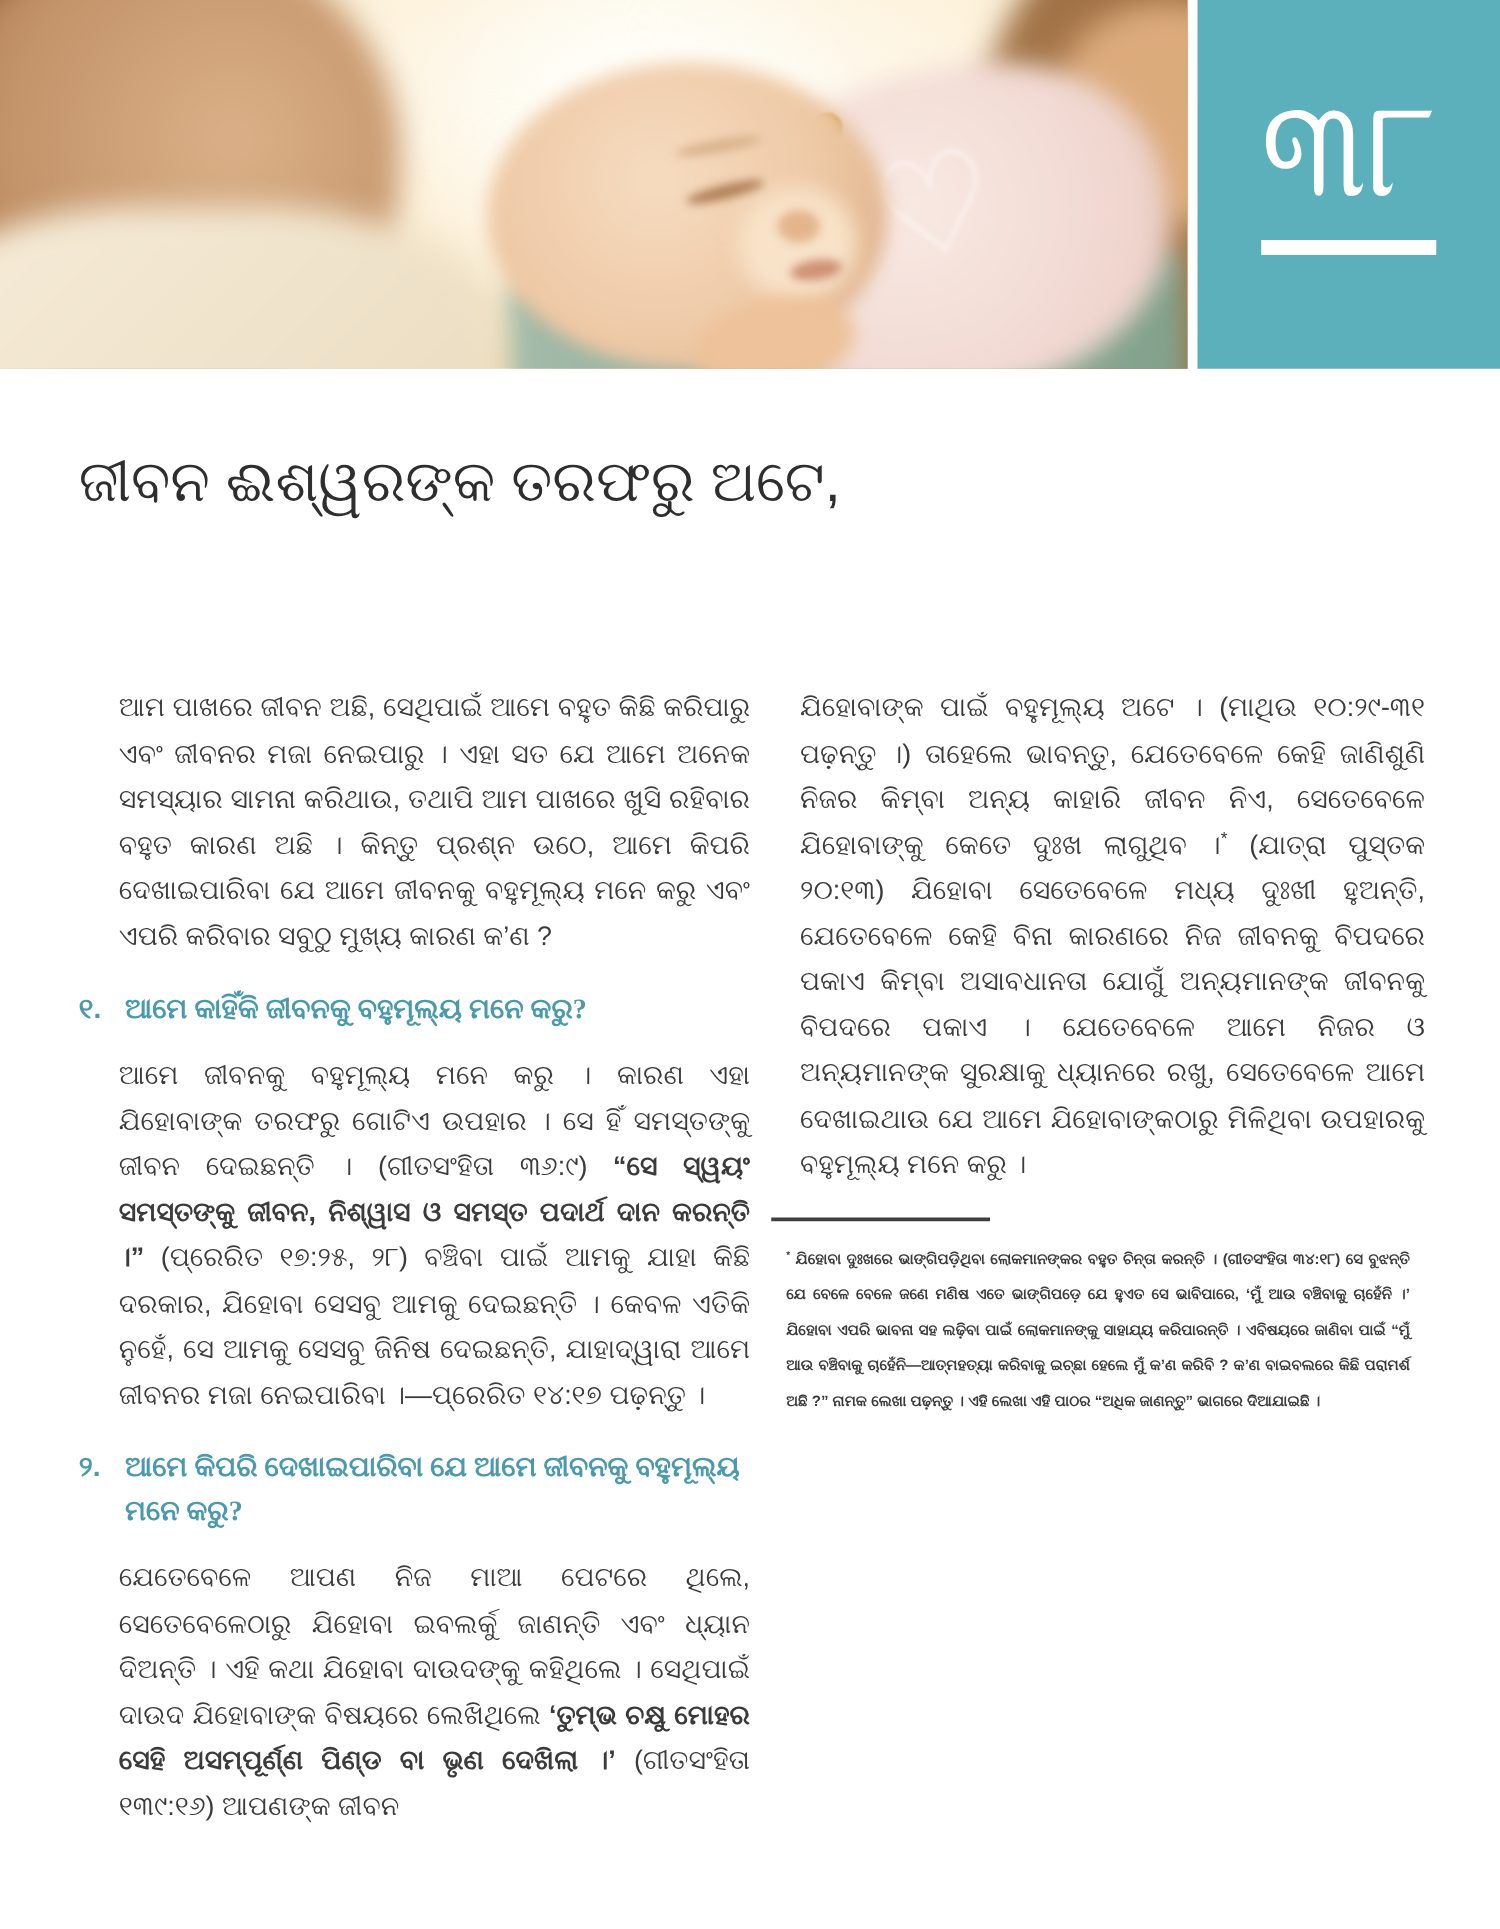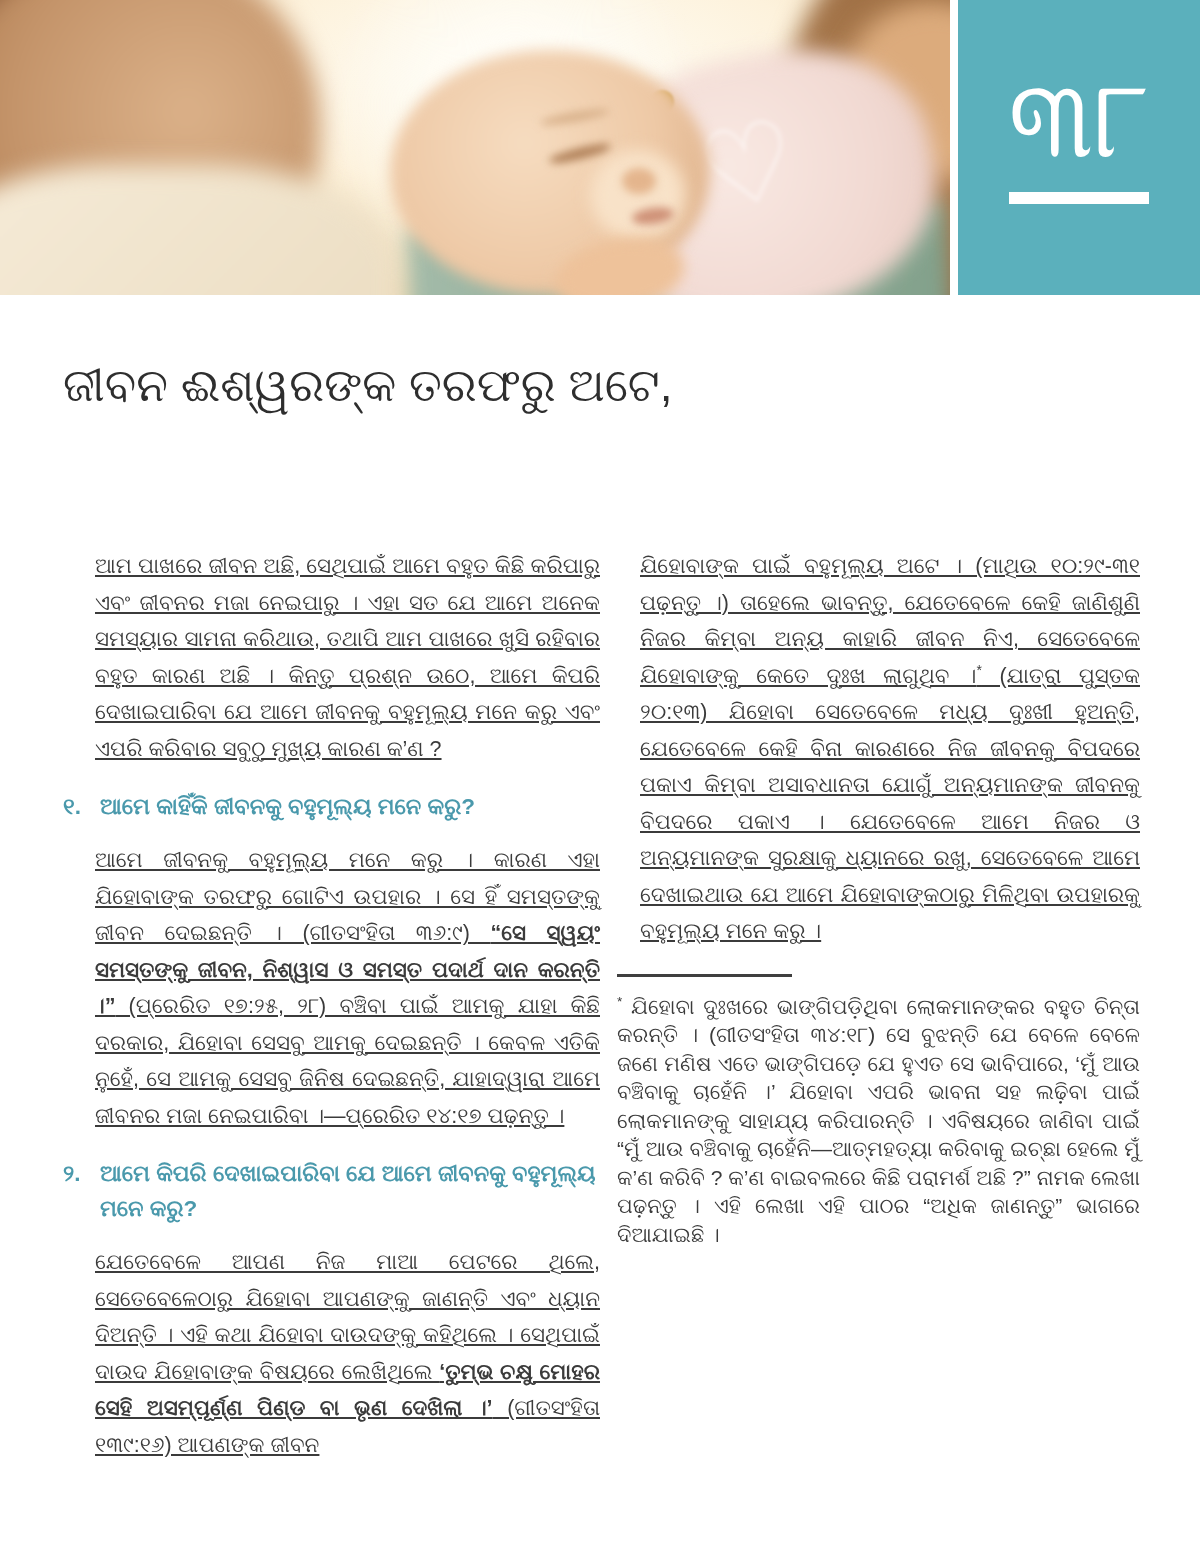--- a/index.html
+++ b/index.html
@@ -48,29 +48,29 @@
   .badge-bar{width:140px;height:12px;background:#ffffff;margin:10px auto 0;}
 
   
   .title{position:absolute;left:63px;top:350px;width:900px;margin:0;
          font-size:46px;line-height:70px;font-weight:normal;color:#2e2e2e;}
   .title span{display:block;}
 
   
   .columns{position:absolute;left:63px;top:548px;width:1077px;
            display:grid;grid-template-columns:537px 523px;column-gap:17px;}
-  .para{font-size:21.5px;line-height:36.5px;text-align:justify;margin:0 0 22px;padding-left:32px;color:#3b3b3b;text-decoration:underline;}
+  .para{font-size:21.5px;line-height:36.5px;text-align:justify;margin:0 0 22px;padding-left:32px;color:#3b3b3b;}
   .question{display:flex;margin:16px 0 18px;font-size:22.5px;line-height:35px;font-weight:bold;color:#4a99ac;}
   .qnum{width:37px;flex:none;}
-  .qtext{flex:1;}
+  .qtext{flex:1;font-family:Liberation Serif, serif;}
   .col-right .para{padding-left:23px;}
   .bold{font-weight:bold;}
   sup{font-size:65%;line-height:0;vertical-align:super;}
   .fn-divider{border:none;border-top:3px solid #3f3f3f;width:175px;margin:24px 0 16px 0;}
-  .footnote{font-size:21px;line-height:28.5px;text-align:justify;margin:0;padding:0;color:#3b3b3b;}
+  .footnote{font-size:12px;line-height:28.5px;text-align:justify;margin:12px;padding:0;color:#3b3b3b;font-weight:bold;}
 </style>
 </head>
 <body>
 
 <div class="page">
 
   <header class="hero">
     <div class="photo">
       <div class="sh-left-hair"></div>
       <div class="sh-left-face"></div>
@@ -109,21 +109,21 @@
       <h2 class="question">
         <span class="qnum">୧.</span>
         <span class="qtext">ଆମେ କାହିଁକି ଜୀବନକୁ ବହୁମୂଲ୍ୟ ମନେ କରୁ?</span>
       </h2>
       <p class="para"><span>ଆମେ ଜୀବନକୁ ବହୁମୂଲ୍ୟ ମନେ କରୁ । କାରଣ ଏହା ଯିହୋବାଙ୍କ ତରଫରୁ ଗୋଟିଏ ଉପହାର । ସେ ହିଁ ସମସ୍ତଙ୍କୁ ଜୀବନ ଦେଇଛନ୍ତି । (ଗୀତସଂହିତା ୩୬:୯) </span><span class="bold">“ସେ ସ୍ୱୟଂ ସମସ୍ତଙ୍କୁ ଜୀବନ, ନିଶ୍ୱାସ ଓ ସମସ୍ତ ପଦାର୍ଥ ଦାନ କରନ୍ତି ।”</span><span> (ପ୍ରେରିତ ୧୭:୨୫, ୨୮) ବଞ୍ଚିବା ପାଇଁ ଆମକୁ ଯାହା କିଛି ଦରକାର, ଯିହୋବା ସେସବୁ ଆମକୁ ଦେଇଛନ୍ତି । କେବଳ ଏତିକି ନୁହେଁ, ସେ ଆମକୁ ସେସବୁ ଜିନିଷ ଦେଇଛନ୍ତି, ଯାହାଦ୍ୱାରା ଆମେ ଜୀବନର ମଜା ନେଇପାରିବା ।—ପ୍ରେରିତ ୧୪:୧୭ ପଢ଼ନ୍ତୁ ।</span></p>
 
       <h2 class="question">
         <span class="qnum">୨.</span>
         <span class="qtext">ଆମେ କିପରି ଦେଖାଇପାରିବା ଯେ ଆମେ ଜୀବନକୁ ବହୁମୂଲ୍ୟ ମନେ କରୁ?</span>
       </h2>
-      <p class="para"><span>ଯେତେବେଳେ ଆପଣ ନିଜ ମାଆ ପେଟରେ ଥିଲେ, ସେତେବେଳେଠାରୁ ଯିହୋବା ଆପଣଙ୍କୁ ଜାଣନ୍ତି ଏବଂ ଧ୍ୟାନ ଦିଅନ୍ତି । ଏହି କଥା ଯିହୋବା ଦାଉଦଙ୍କୁ କହିଥିଲେ । ସେଥିପାଇଁ ଦାଉଦ ଯିହୋବାଙ୍କ ବିଷୟରେ ଲେଖିଥିଲେ </span><span class="bold">‘ତୁମ୍ଭ ଚକ୍ଷୁ ମୋହର ସେହି ଅସମ୍ପୂର୍ଣ୍ଣ ପିଣ୍ଡ ବା ଭୃଣ ଦେଖିଲା ।’</span><span> (ଗୀତସଂହିତା ୧୩୯:୧୬) ଆପଣଙ୍କ ଜୀବନ</span></p>
+      <p class="para"><span>ଯେତେବେଳେ ଆପଣ ନିଜ ମାଆ ପେଟରେ ଥିଲେ, ସେତେବେଳେଠାରୁ ଯିହୋବା ଇବଲର୍କୁ ଜାଣନ୍ତି ଏବଂ ଧ୍ୟାନ ଦିଅନ୍ତି । ଏହି କଥା ଯିହୋବା ଦାଉଦଙ୍କୁ କହିଥିଲେ । ସେଥିପାଇଁ ଦାଉଦ ଯିହୋବାଙ୍କ ବିଷୟରେ ଲେଖିଥିଲେ </span><span class="bold">‘ତୁମ୍ଭ ଚକ୍ଷୁ ମୋହର ସେହି ଅସମ୍ପୂର୍ଣ୍ଣ ପିଣ୍ଡ ବା ଭୃଣ ଦେଖିଲା ।’</span><span> (ଗୀତସଂହିତା ୧୩୯:୧୬) ଆପଣଙ୍କ ଜୀବନ</span></p>
     </section>
 
     <section class="col-right">
       <p class="para"><span>ଯିହୋବାଙ୍କ ପାଇଁ ବହୁମୂଲ୍ୟ ଅଟେ । (ମାଥିଉ ୧୦:୨୯-୩୧ ପଢ଼ନ୍ତୁ ।) ତାହେଲେ ଭାବନ୍ତୁ, ଯେତେବେଳେ କେହି ଜାଣିଶୁଣି ନିଜର କିମ୍ବା ଅନ୍ୟ କାହାରି ଜୀବନ ନିଏ, ସେତେବେଳେ ଯିହୋବାଙ୍କୁ କେତେ ଦୁଃଖ ଲାଗୁଥିବ ।</span><sup>*</sup><span> (ଯାତ୍ରା ପୁସ୍ତକ ୨୦:୧୩) ଯିହୋବା ସେତେବେଳେ ମଧ୍ୟ ଦୁଃଖୀ ହୁଅନ୍ତି, ଯେତେବେଳେ କେହି ବିନା କାରଣରେ ନିଜ ଜୀବନକୁ ବିପଦରେ ପକାଏ କିମ୍ବା ଅସାବଧାନତା ଯୋଗୁଁ ଅନ୍ୟମାନଙ୍କ ଜୀବନକୁ ବିପଦରେ ପକାଏ । ଯେତେବେଳେ ଆମେ ନିଜର ଓ ଅନ୍ୟମାନଙ୍କ ସୁରକ୍ଷାକୁ ଧ୍ୟାନରେ ରଖୁ, ସେତେବେଳେ ଆମେ ଦେଖାଇଥାଉ ଯେ ଆମେ ଯିହୋବାଙ୍କଠାରୁ ମିଳିଥିବା ଉପହାରକୁ ବହୁମୂଲ୍ୟ ମନେ କରୁ ।</span></p>
       <hr class="fn-divider">
       <p class="footnote"><sup>*</sup><span> ଯିହୋବା ଦୁଃଖରେ ଭାଙ୍ଗିପଡ଼ିଥିବା ଲୋକମାନଙ୍କର ବହୁତ ଚିନ୍ତା କରନ୍ତି । (ଗୀତସଂହିତା ୩୪:୧୮) ସେ ବୁଝନ୍ତି ଯେ ବେଳେ ବେଳେ ଜଣେ ମଣିଷ ଏତେ ଭାଙ୍ଗିପଡ଼େ ଯେ ହୁଏତ ସେ ଭାବିପାରେ, ‘ମୁଁ ଆଉ ବଞ୍ଚିବାକୁ ଚାହେଁନି ।’ ଯିହୋବା ଏପରି ଭାବନା ସହ ଲଢ଼ିବା ପାଇଁ ଲୋକମାନଙ୍କୁ ସାହାଯ୍ୟ କରିପାରନ୍ତି । ଏବିଷୟରେ ଜାଣିବା ପାଇଁ “ମୁଁ ଆଉ ବଞ୍ଚିବାକୁ ଚାହେଁନି—ଆତ୍ମହତ୍ୟା କରିବାକୁ ଇଚ୍ଛା ହେଲେ ମୁଁ କ’ଣ କରିବି ? କ’ଣ ବାଇବଲରେ କିଛି ପରାମର୍ଶ ଅଛି ?” ନାମକ ଲେଖା ପଢ଼ନ୍ତୁ । ଏହି ଲେଖା ଏହି ପାଠର “ଅଧିକ ଜାଣନ୍ତୁ” ଭାଗରେ ଦିଆଯାଇଛି ।</span></p>
     </section>
 
   </main>
 </div>

